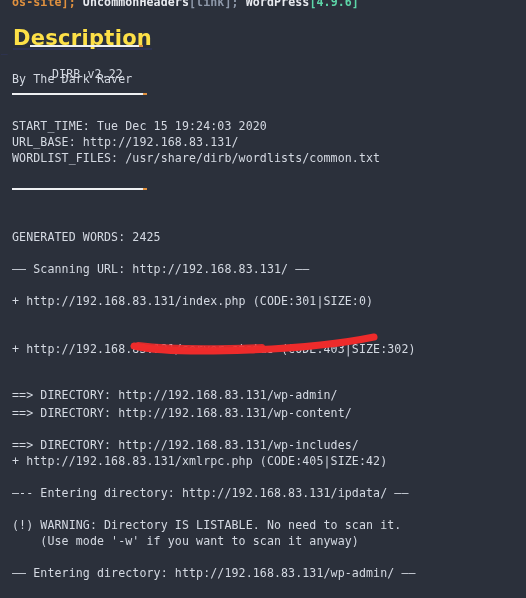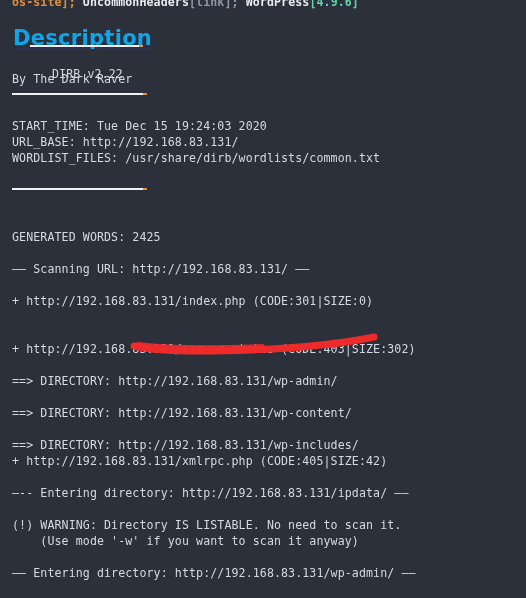--- a/index.html
+++ b/index.html
@@ -58,21 +58,21 @@
     height: 2px;
     background: #e0913f;
   }
 
   
   .watermark {
     position: absolute;
     font-family: "DejaVu Sans", "Liberation Sans", sans-serif;
     font-weight: bold;
     font-size: 21px;
-    color: #0ea5e9;
+    color: #fde047;
     letter-spacing: 0.3px;
     white-space: pre;
     text-decoration: underline;
     text-decoration-color: #2e3352;
     text-underline-offset: 3px;
   }
   .watermark-tick {
     position: absolute;
     color: #2e3352;
     font-family: "DejaVu Sans", "Liberation Sans", sans-serif;
@@ -106,21 +106,21 @@
   <div class="line c-body" style="top:134px;">URL_BASE: http://192.168.83.131/</div>
   <div class="line c-body" style="top:150px;">WORDLIST_FILES: /usr/share/dirb/wordlists/common.txt</div>
 
   <div class="rule" style="left:12px; top:188px; width:132px;"></div>
 
   <div class="line c-body" style="top:229px;">GENERATED WORDS: 2425</div>
   <div class="line c-body" style="top:261px;">—— Scanning URL: http://192.168.83.131/ ——</div>
 
   <div class="line c-body" style="top:293px;">+ http://192.168.83.131/index.php (CODE:301|SIZE:0)</div>
   <div class="line c-body" style="top:341px;">+ http://192.168.83.131/server-status (CODE:403|SIZE:302)</div>
-  <div class="line c-body" style="top:373px;">==&gt; DIRECTORY: http://192.168.83.131/wp-admin/</div>
+  <div class="line c-body" style="top:387px;">==&gt; DIRECTORY: http://192.168.83.131/wp-admin/</div>
   <div class="line c-body" style="top:405px;">==&gt; DIRECTORY: http://192.168.83.131/wp-content/</div>
   <div class="line c-body" style="top:437px;">==&gt; DIRECTORY: http://192.168.83.131/wp-includes/</div>
   <div class="line c-body" style="top:453px;">+ http://192.168.83.131/xmlrpc.php (CODE:405|SIZE:42)</div>
 
   <div class="line c-body" style="top:485px;">—-- Entering directory: http://192.168.83.131/ipdata/ ——</div>
   <div class="line c-body" style="top:533px;">    (Use mode '-w' if you want to scan it anyway)</div>
   <div class="line c-body" style="top:517px;">(!) WARNING: Directory IS LISTABLE. No need to scan it.</div>
   <div class="line c-body" style="top:565px;">—— Entering directory: http://192.168.83.131/wp-admin/ ——</div>
 
   <span class="watermark-tick" style="left:1px; top:40px;">_</span>

